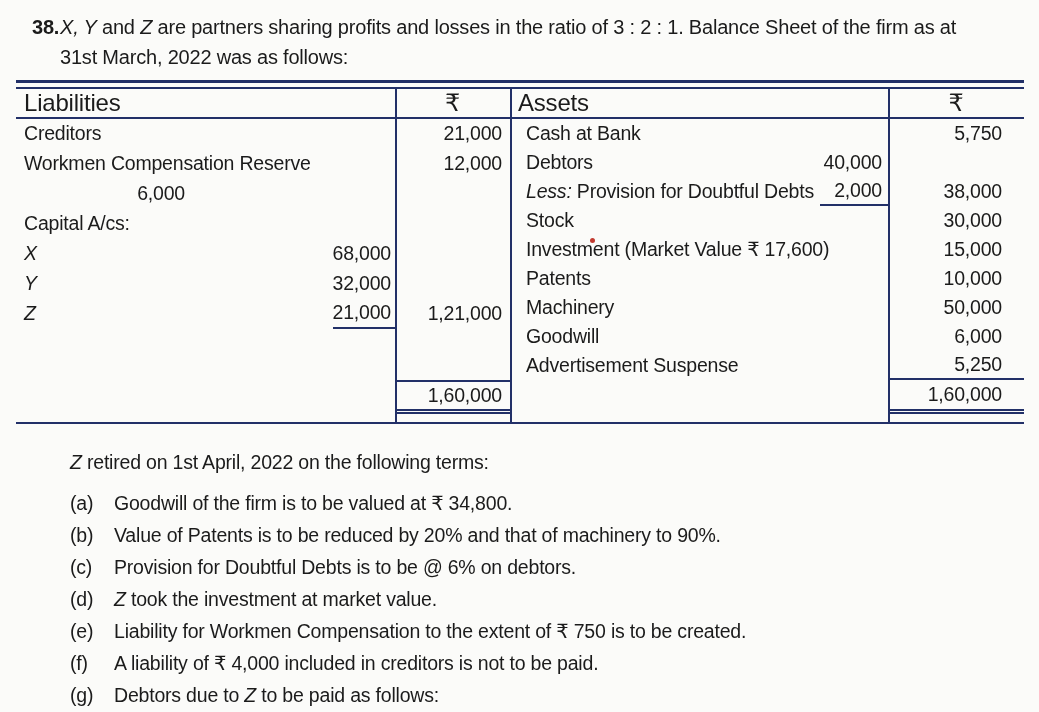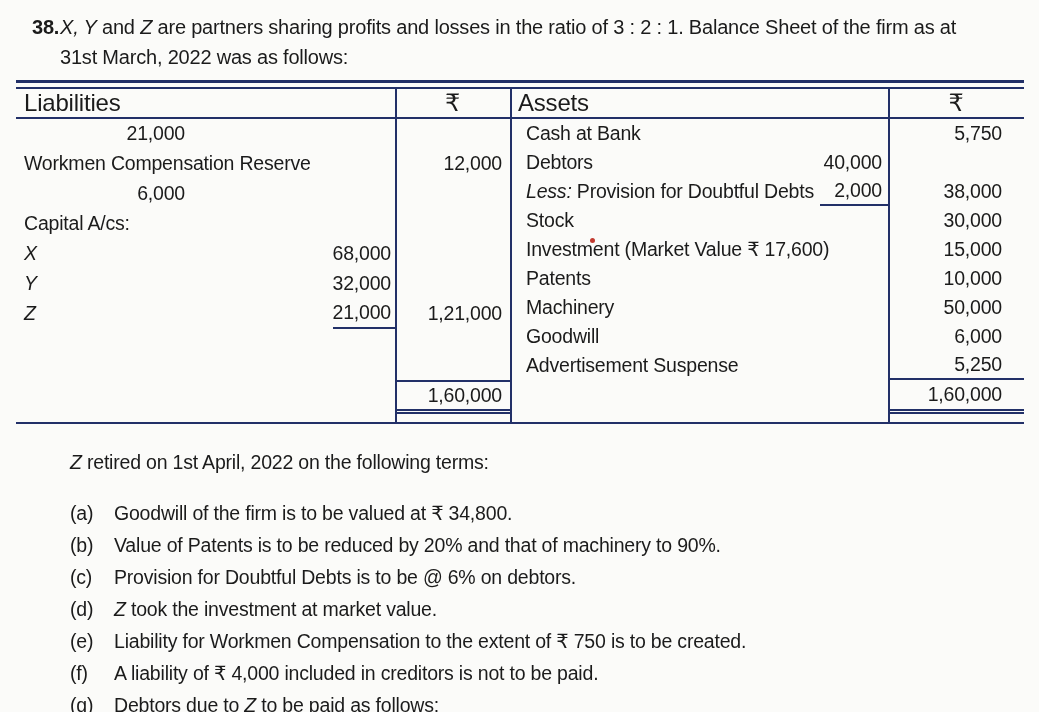--- a/index.html
+++ b/index.html
@@ -64,21 +64,21 @@
   .half-left  .t-amt { width:115px; padding-right:8px; border-top:2px solid #223068; }
   .half-right .t-amt { width:136px; padding-right:22px; }
 
   .vline { position:absolute; top:0; bottom:0; width:2px; background:#223068; }
   .vl-1 { left:379px; } .vl-2 { left:494px; } .vl-3 { left:872px; }
 
   .reddot { position:absolute; left:72px; top:0px; width:5px; height:5px; border-radius:50%; background:#c23b30; }
 
   
   .terms { margin:28px 20px 0 70px; font-size:19.5px; }
-  .terms-intro { margin-bottom:30px; line-height:21px; }
+  .terms-intro { margin-bottom:20px; line-height:21px; }
   .term { display:flex; margin-bottom:11px; line-height:21px; }
   .tag { width:44px; flex:none; }
   .txt { flex:1; }
 </style>
 </head>
 <body>
 
 <div class="heading">
   <span class="qnum">38.</span>
   <span class="it">X, Y</span><span> and </span><span class="it">Z</span><span> are partners sharing profits and losses in the ratio of 3 : 2 : 1. Balance Sheet of the firm as at</span>
@@ -92,20 +92,21 @@
     <div class="h-liab">Liabilities</div>
     <div class="h-amt1">₹</div>
     <div class="h-assets">Assets</div>
     <div class="h-amt2">₹</div>
   </div>
 
   <div class="bs-body">
 
     <div class="half half-left">
       <div class="row">
+        <div class="lbl">Creditors</div>
         <div class="inn"></div>
         <div class="amt">21,000</div>
       </div>
       <div class="row">
         <div class="lbl">Workmen Compensation Reserve</div>
         <div class="inn"></div>
         <div class="amt">12,000</div>
       </div>
       <div class="row">
         <div class="inn"></div>

